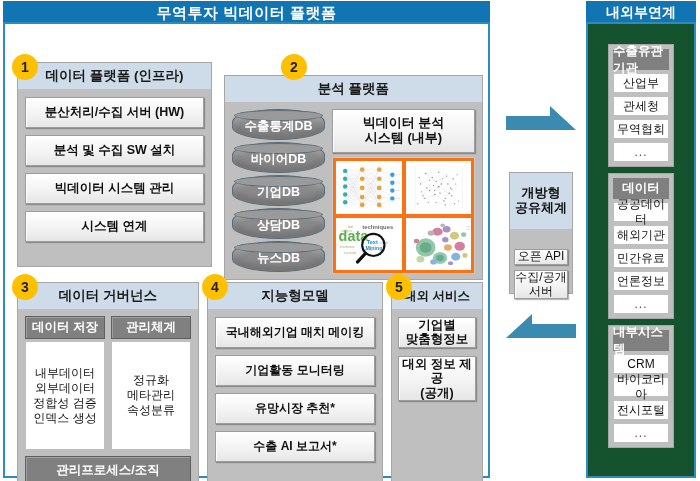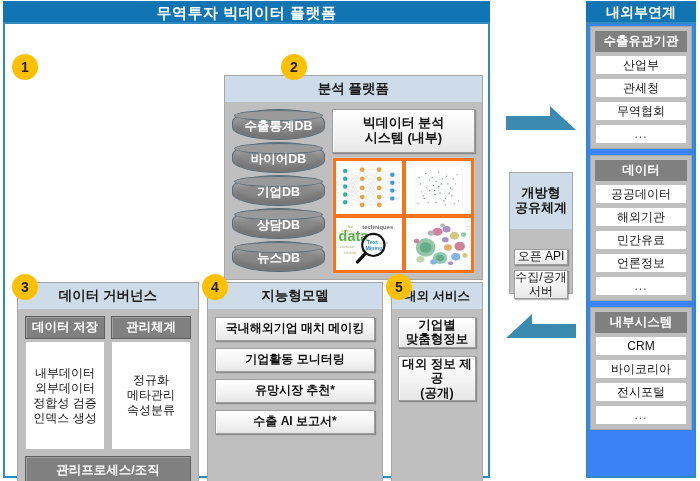--- a/index.html
+++ b/index.html
@@ -123,21 +123,21 @@
   #panel3 { left: 12px; top: 258px; width: 182px; height: 208px; }
   #p3body { padding: 7px; height: 182px; display: flex; flex-direction: column; gap: 6px; }
   #p3top { display: flex; gap: 6px; flex: 1; }
   .gov-col { flex: 1; display: flex; flex-direction: column; gap: 2px; }
   .gov-head { height: 23px; font-size: 12.5px; }
   .gov-body { flex: 1; font-size: 12px; }
 
   
   #panel4 { left: 202px; top: 258px; width: 176px; height: 208px; }
   #panel4 .panel-body { display: flex; flex-direction: column; gap: 7px; padding: 8px 7px; }
-  #panel4 .box3d { height: 24px; font-size: 12px; }
+  #panel4 .box3d { height: 31px; font-size: 12px; }
 
   
   #panel5 { left: 386px; top: 258px; width: 92px; height: 208px; }
   #panel5 .panel-body { display: flex; flex-direction: column; gap: 8px; padding: 8px 6px; }
   #panel5 .box3d { flex: 1; font-size: 12.5px; }
 
   
   #mid { position: absolute; left: 503px; top: 22px; width: 76px; height: 456px; }
   .arrow { position: absolute; left: 3px; width: 70px; height: 40px; }
   #arrow-right { top: 82px; }
@@ -151,21 +151,21 @@
     height: 56px; background: #CDDCE8;
     display: flex; flex-direction: column; align-items: center; justify-content: center;
     font-size: 13px; font-weight: bold; color: #111; line-height: 1.15;
   }
   #share-body { padding: 20px 4px; display: flex; flex-direction: column; gap: 5px; height: 80px; }
   #share-body .box3d { flex: 1; font-size: 12px; font-weight: normal; }
 
   
   #right-col {
     position: absolute; left: 586px; top: 22px; width: 110px; height: 456px;
-    border: 2px solid #2E8BC0; background: #3b82f6; padding: 2px;
+    border: 2px solid #2E8BC0; background: #14532d; padding: 20px;
   }
   #right-title {
     position: absolute; left: 586px; top: 1px; width: 110px; height: 24px;
     background: #1275B3; color: #fff;
     font-size: 14px; font-weight: bold;
     display: flex; align-items: center; justify-content: center;
   }
   .rgroup { background: #BFBFBF; border: 1px solid #A6A6A6; padding: 4px; margin-bottom: 6px; }
   .rgroup-head {
     height: 21px; background: #808080; color: #fff;
@@ -183,20 +183,29 @@
 <div id="root">
 
   <div class="title-bar">
     <span>무역투자 빅데이터 플랫폼</span>
   </div>
 
   <div class="left-container">
 
     <div class="badge" style="left:7px; top:30px;">
       <span>1</span>
+    </div>
+    <div class="panel" id="panel1">
+      <div class="panel-head">데이터 플랫폼 (인프라)</div>
+      <div class="panel-body">
+        <div class="box3d">분산처리/수집 서버 (HW)</div>
+        <div class="box3d">분석 및 수집 SW 설치</div>
+        <div class="box3d">빅데이터 시스템 관리</div>
+        <div class="box3d">시스템 연계</div>
+      </div>
     </div>
 
     <div class="badge" style="left:276px; top:30px;">
       <span>2</span>
     </div>
     <div class="panel" id="panel2">
       <div class="panel-head">분석 플랫폼</div>
       <div id="p2body">
         <div class="db-col">
           <div class="cyl">

